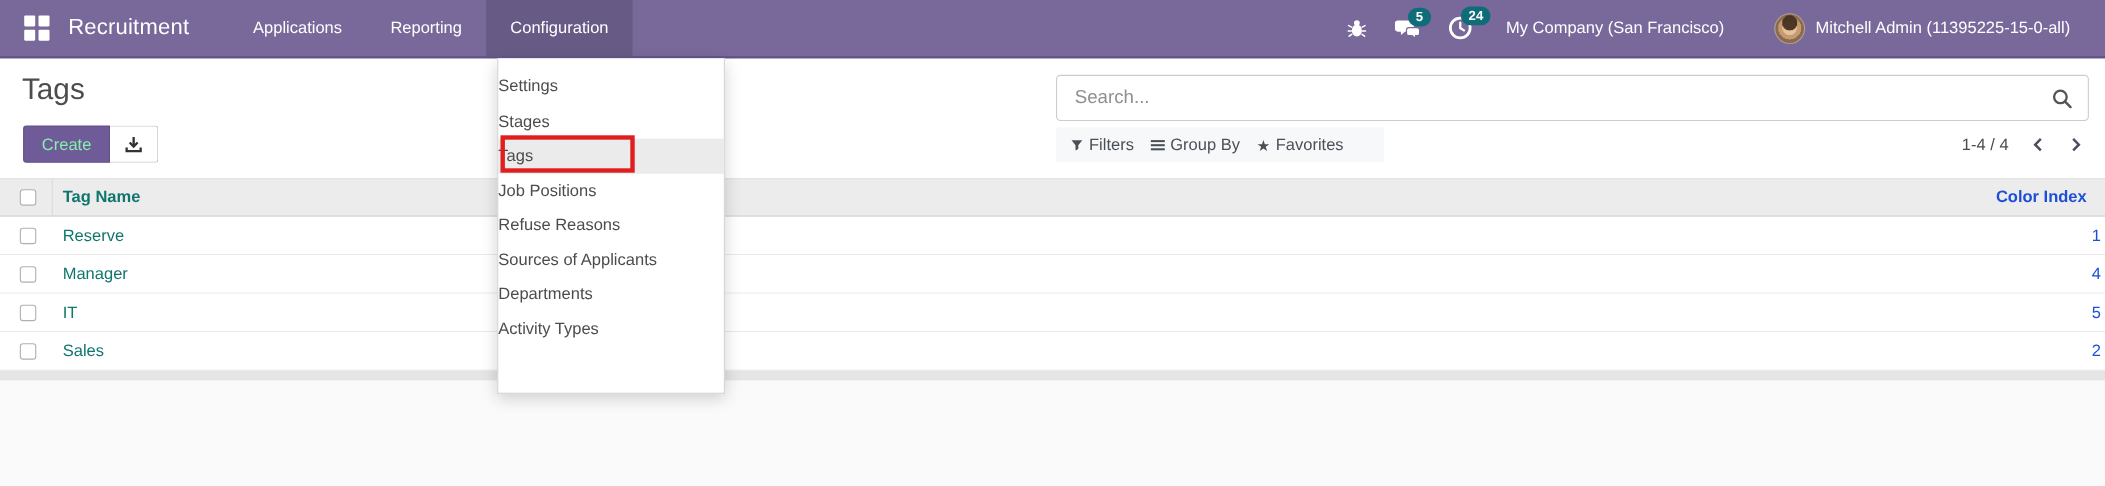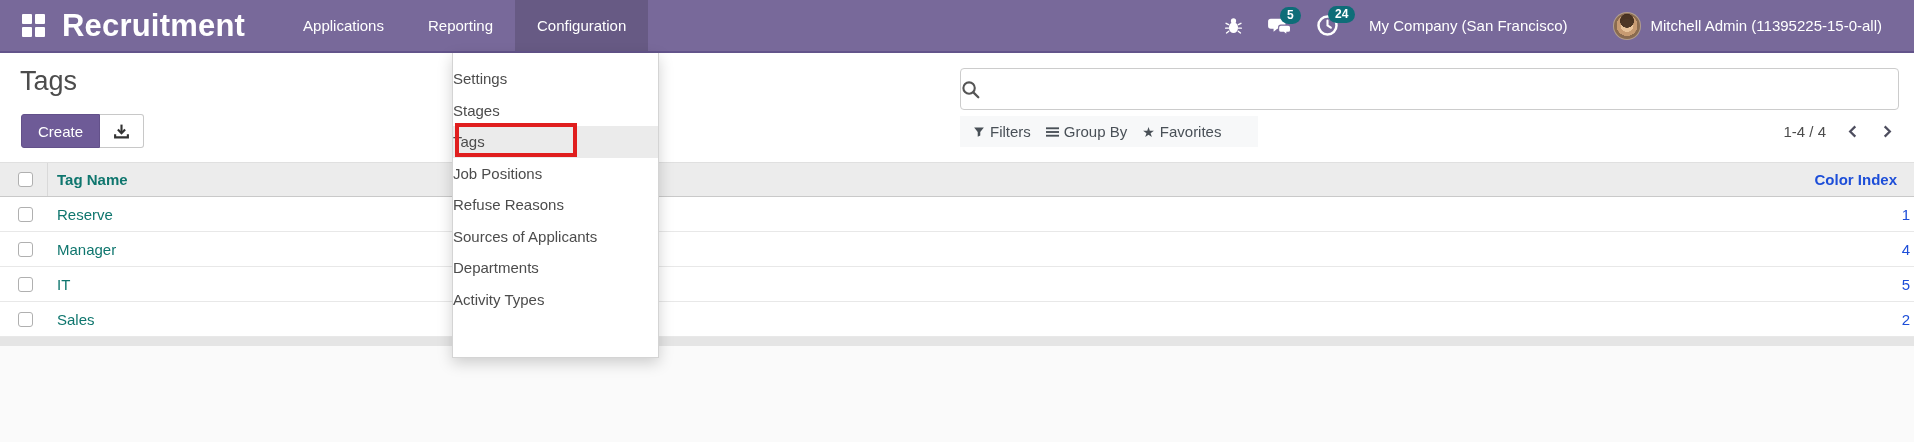--- a/index.html
+++ b/index.html
@@ -11,21 +11,21 @@
 
   
   .navbar {
     position:absolute; top:0; left:0; width:1914px; height:53px;
     background:#78699a; display:flex; align-items:stretch; color:#fff;
     border-bottom:2px solid #63548b;
   }
   .apps-icon { align-self:center; margin-left:22px; width:23px; height:23px;
     display:grid; grid-template-columns:10px 10px; grid-template-rows:10px 10px; gap:3px; cursor:pointer; }
   .apps-icon i { background:#fff; border-radius:1px; }
-  .brand { align-self:center; margin-left:17px; font-size:31px; font-weight:700; letter-spacing:.2px; cursor:pointer; }
+  .brand { align-self:center; margin-left:17px; font-size:20px; font-weight:400; letter-spacing:.2px; cursor:pointer; }
   .nav-menus { display:flex; margin-left:36px; }
   .nav-item { display:flex; align-items:center; padding:12px 22px; font-size:15px; cursor:pointer; }
   .nav-item.active { background:#675a84; }
 
   .systray { margin-left:auto; display:flex; align-items:center; margin-right:32px; }
   .tray-icon { position:relative; margin-left:24px; cursor:pointer; display:flex; align-items:center; }
   .badge {
     position:absolute; top:-8px; left:12px; background:#0e6d78; color:#fff;
     font-size:12px; font-weight:700; padding:1px 7px; border-radius:10px; line-height:15px;
   }
@@ -36,21 +36,21 @@
       radial-gradient(circle at 50% 30%, rgba(60,40,25,.9) 0 30%, rgba(60,40,25,0) 32%),
       radial-gradient(circle at 50% 48%, #e8c39a 0 34%, #c79b72 35% 55%, #8a6b4f 56%);
     border:1px solid rgba(255,255,255,.35);
   }
   .username { margin-left:9px; font-size:15px; cursor:pointer; white-space:nowrap; }
 
   
   .page-title { position:absolute; left:20px; top:66px; font-size:27px; color:#4c4c4c; }
   .btn-group { position:absolute; left:21px; top:114px; height:34px; display:flex; }
   .create-btn {
-    background:#6e5b97; color:#ffffff; border:1px solid #63518a; border-radius:3px 0 0 3px;
+    background:#6e5b97; color:#86efac; border:1px solid #63518a; border-radius:3px 0 0 3px;
     font-size:15px; padding:0 16px; height:34px; cursor:pointer; font-family:inherit;
   }
   .export-btn {
     background:#fff; border:1px solid #c8c8c8; border-left:none; border-radius:0 3px 3px 0;
     width:44px; height:34px; display:flex; align-items:center; justify-content:center; cursor:pointer;
   }
 
   .search-box {
     position:absolute; left:960px; top:68px; width:939px; height:42px;
     border:1px solid #cccccc; border-radius:4px; background:#fff; display:flex; align-items:center;
@@ -163,20 +163,21 @@
   <div class="export-btn">
     <svg width="17" height="17" viewBox="0 0 16 16">
       <path d="M8 1.5 V9" stroke="#333" stroke-width="2" fill="none"></path>
       <path d="M4.6 6.2 L8 9.6 L11.4 6.2" stroke="#333" stroke-width="2" fill="none"></path>
       <path d="M2 10.5 v3 h12 v-3" stroke="#333" stroke-width="2" fill="none"></path>
     </svg>
   </div>
 </div>
 
 <div class="search-box">
+  <input type="text" placeholder="Search..." style="">
   <span class="search-glass">
     <svg width="19" height="19" viewBox="0 0 20 20">
       <circle cx="8.5" cy="8.5" r="6" fill="none" stroke="#555" stroke-width="2.2"></circle>
       <path d="M13 13 L18.2 18.2" stroke="#555" stroke-width="2.4" stroke-linecap="round"></path>
     </svg>
   </span>
 </div>
 
 <div class="filter-bar">
   <div class="fb-item">

